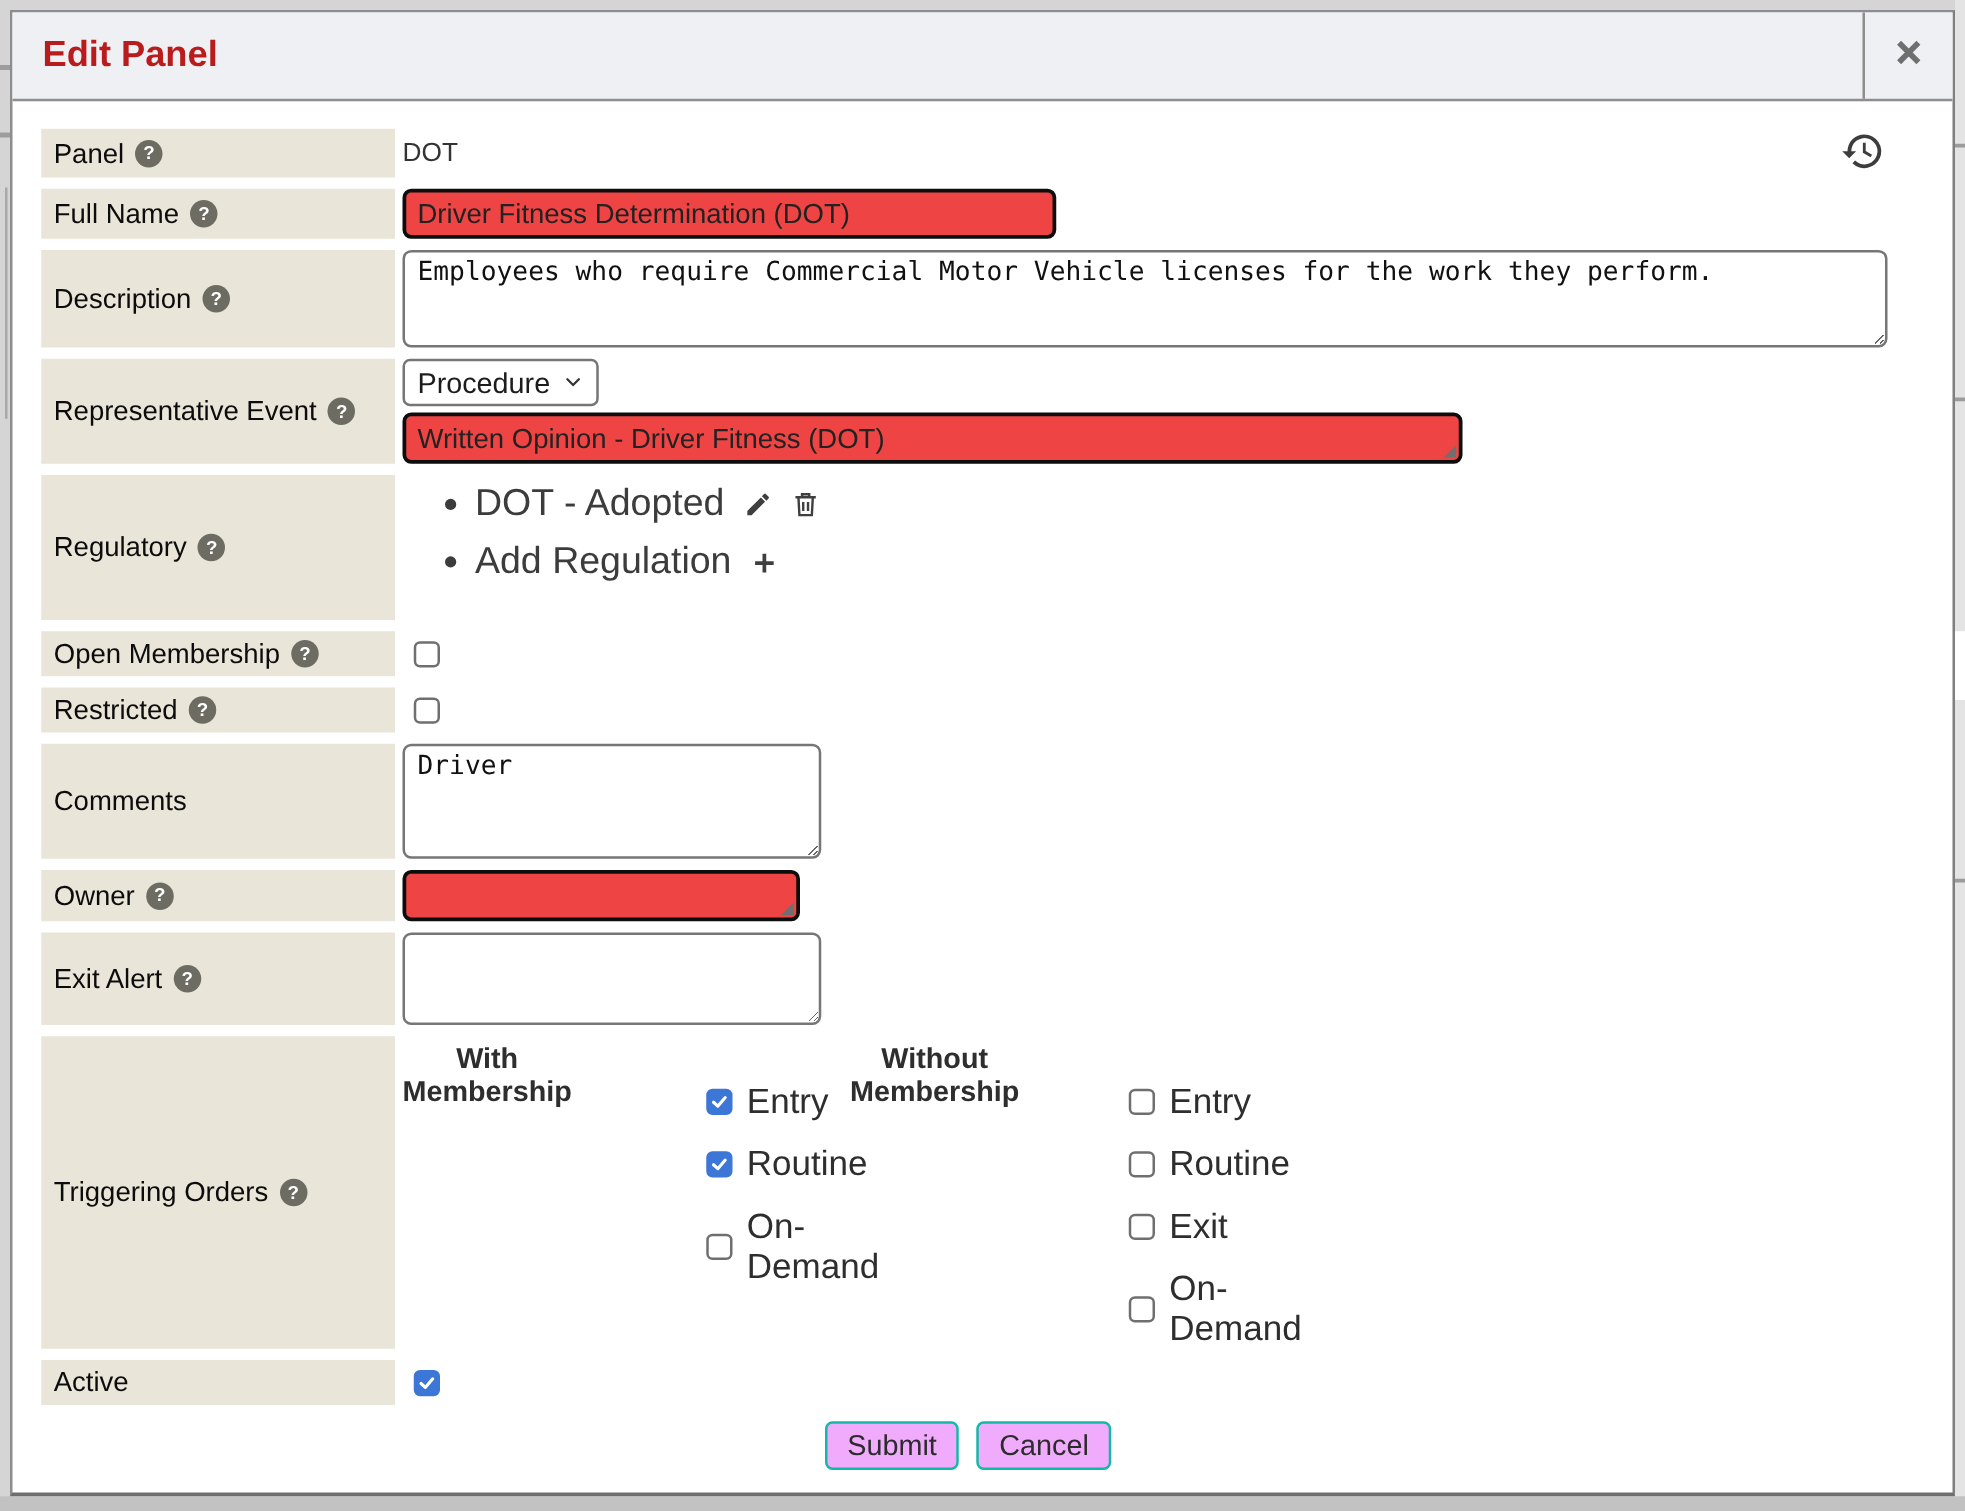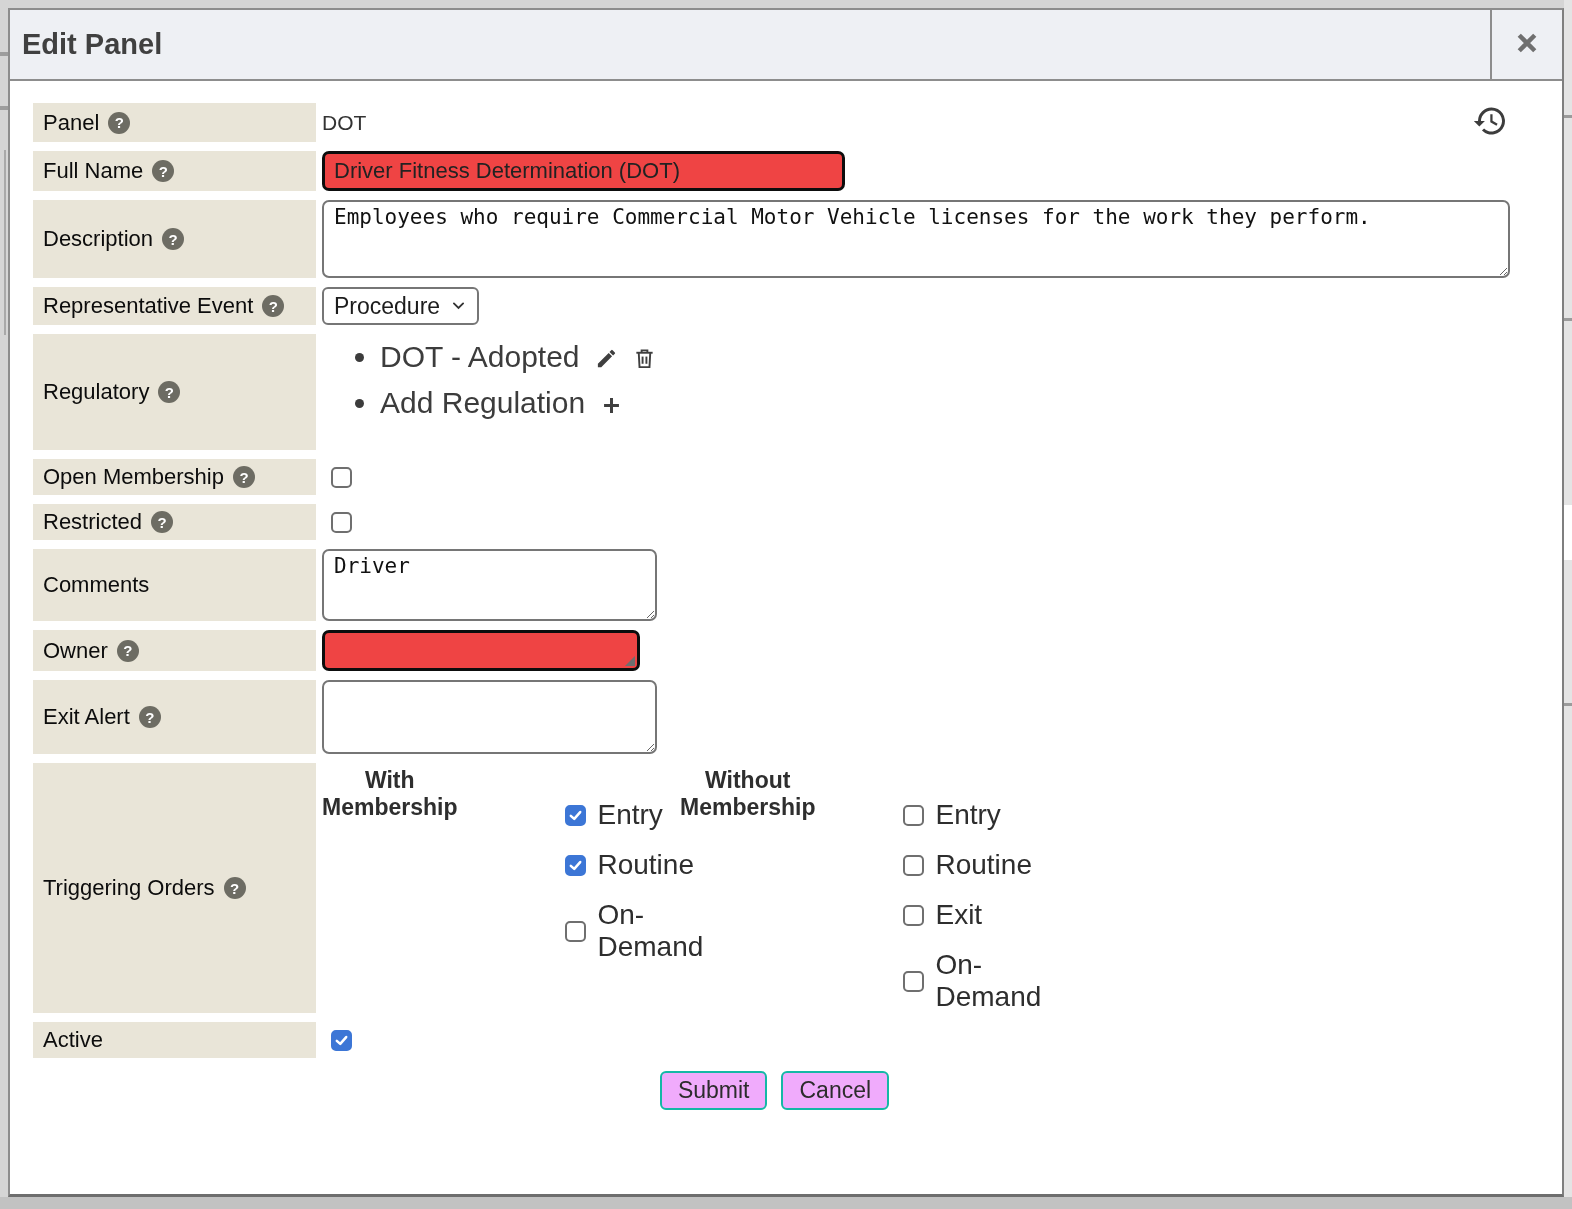--- a/index.html
+++ b/index.html
@@ -31,22 +31,22 @@
     border-bottom:3px solid #6e6e6e;
     border-right-color:#7f7f7f;
   }
   .modal-header {
     display:flex; align-items:stretch;
     height:71px; background:#eef0f4;
     border-bottom:2px solid #8d8d8d;
   }
   .modal-title {
     flex:1; display:flex; align-items:center;
-    padding-left:12px;
-    font-size:29px; font-weight:bold; color:#404040;text-align:right;
+    padding-left:24px;
+    font-size:29px; font-weight:bold; color:#b91c1c;text-align:right;
   }
   .modal-close {
     width:72px; border-left:2px solid #8d8d8d;
     display:flex; align-items:center; justify-content:center;
     cursor:pointer;
   }
   .modal-body { padding:22px 46px 0 23px; }
 
   
   .form-grid {
@@ -215,20 +215,24 @@
         <span class="help">?</span>
       </div>
       <div class="val">
         <div class="select-box">
           <span>Procedure</span>
           <span>
             <svg width="17" height="17" viewBox="0 0 24 24">
                 <path d="M5.5 9l6.5 6.5L18.5 9" stroke="#333" stroke-width="2.6" fill="none" stroke-linecap="round"></path>
               </svg>
           </span>
+        </div>
+        <div class="combo-wrap" style="margin-top:5px; width:848px;">
+          <input class="black-input" style="width: 848px; height: 41px;" type="text" value="Written Opinion - Driver Fitness (DOT)">
+          <div class="combo-tri"></div>
         </div>
       </div>
 
       <div class="lbl">
         <span>Regulatory</span>
         <span class="help">?</span>
       </div>
       <div class="val" style="min-height:116px; justify-content:flex-start;">
         <ul class="reg-list">
           <li>
@@ -276,21 +280,21 @@
       <div class="val">
         <span class="cb" style="margin-left:9px;" aria-checked="false">
           
         </span>
       </div>
 
       <div class="lbl">
         <span>Comments</span>
       </div>
       <div class="val">
-        <textarea class="gray-area" style="width: 335px; height: 72px;">Driver</textarea>
+        <textarea class="gray-area" style="width: 335px; height: 92px;">Driver</textarea>
       </div>
 
       <div class="lbl">
         <span>Owner</span>
         <span class="help">?</span>
       </div>
       <div class="val">
         <div class="combo-wrap" style="width:318px;">
           <input class="black-input" style="width: 318px; height: 41px;" type="text" value="">
           <div class="combo-tri"></div>

